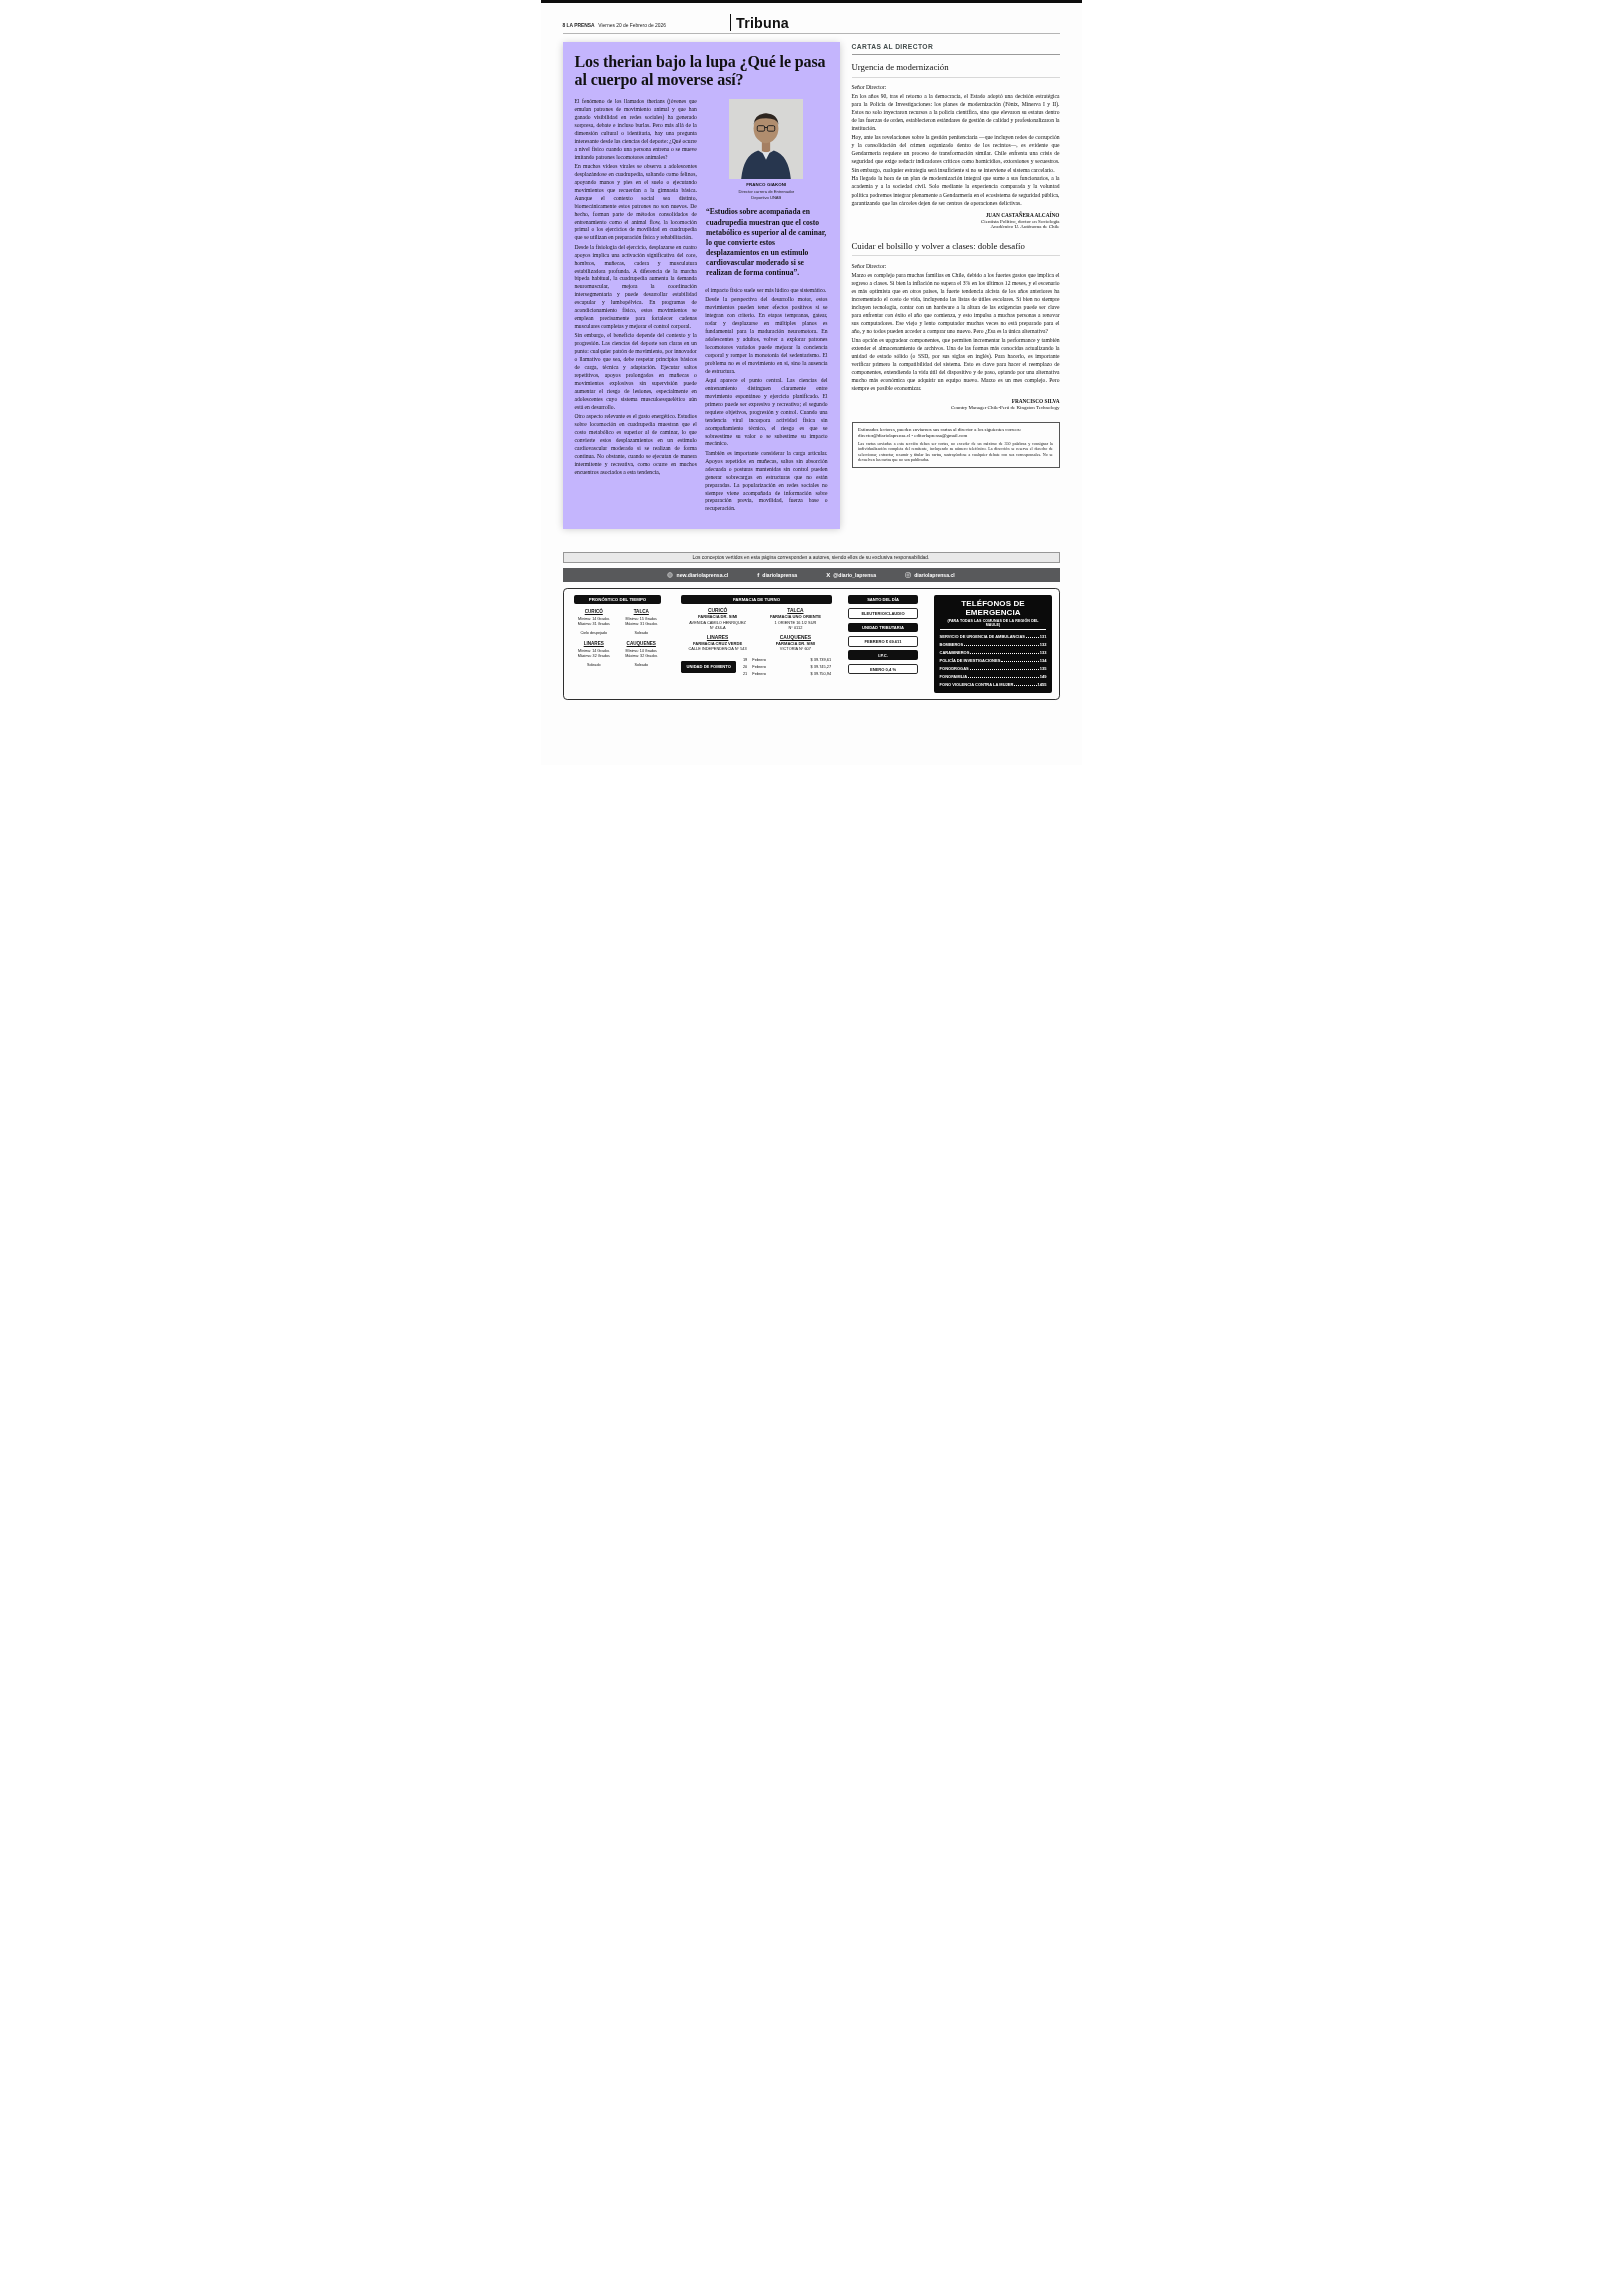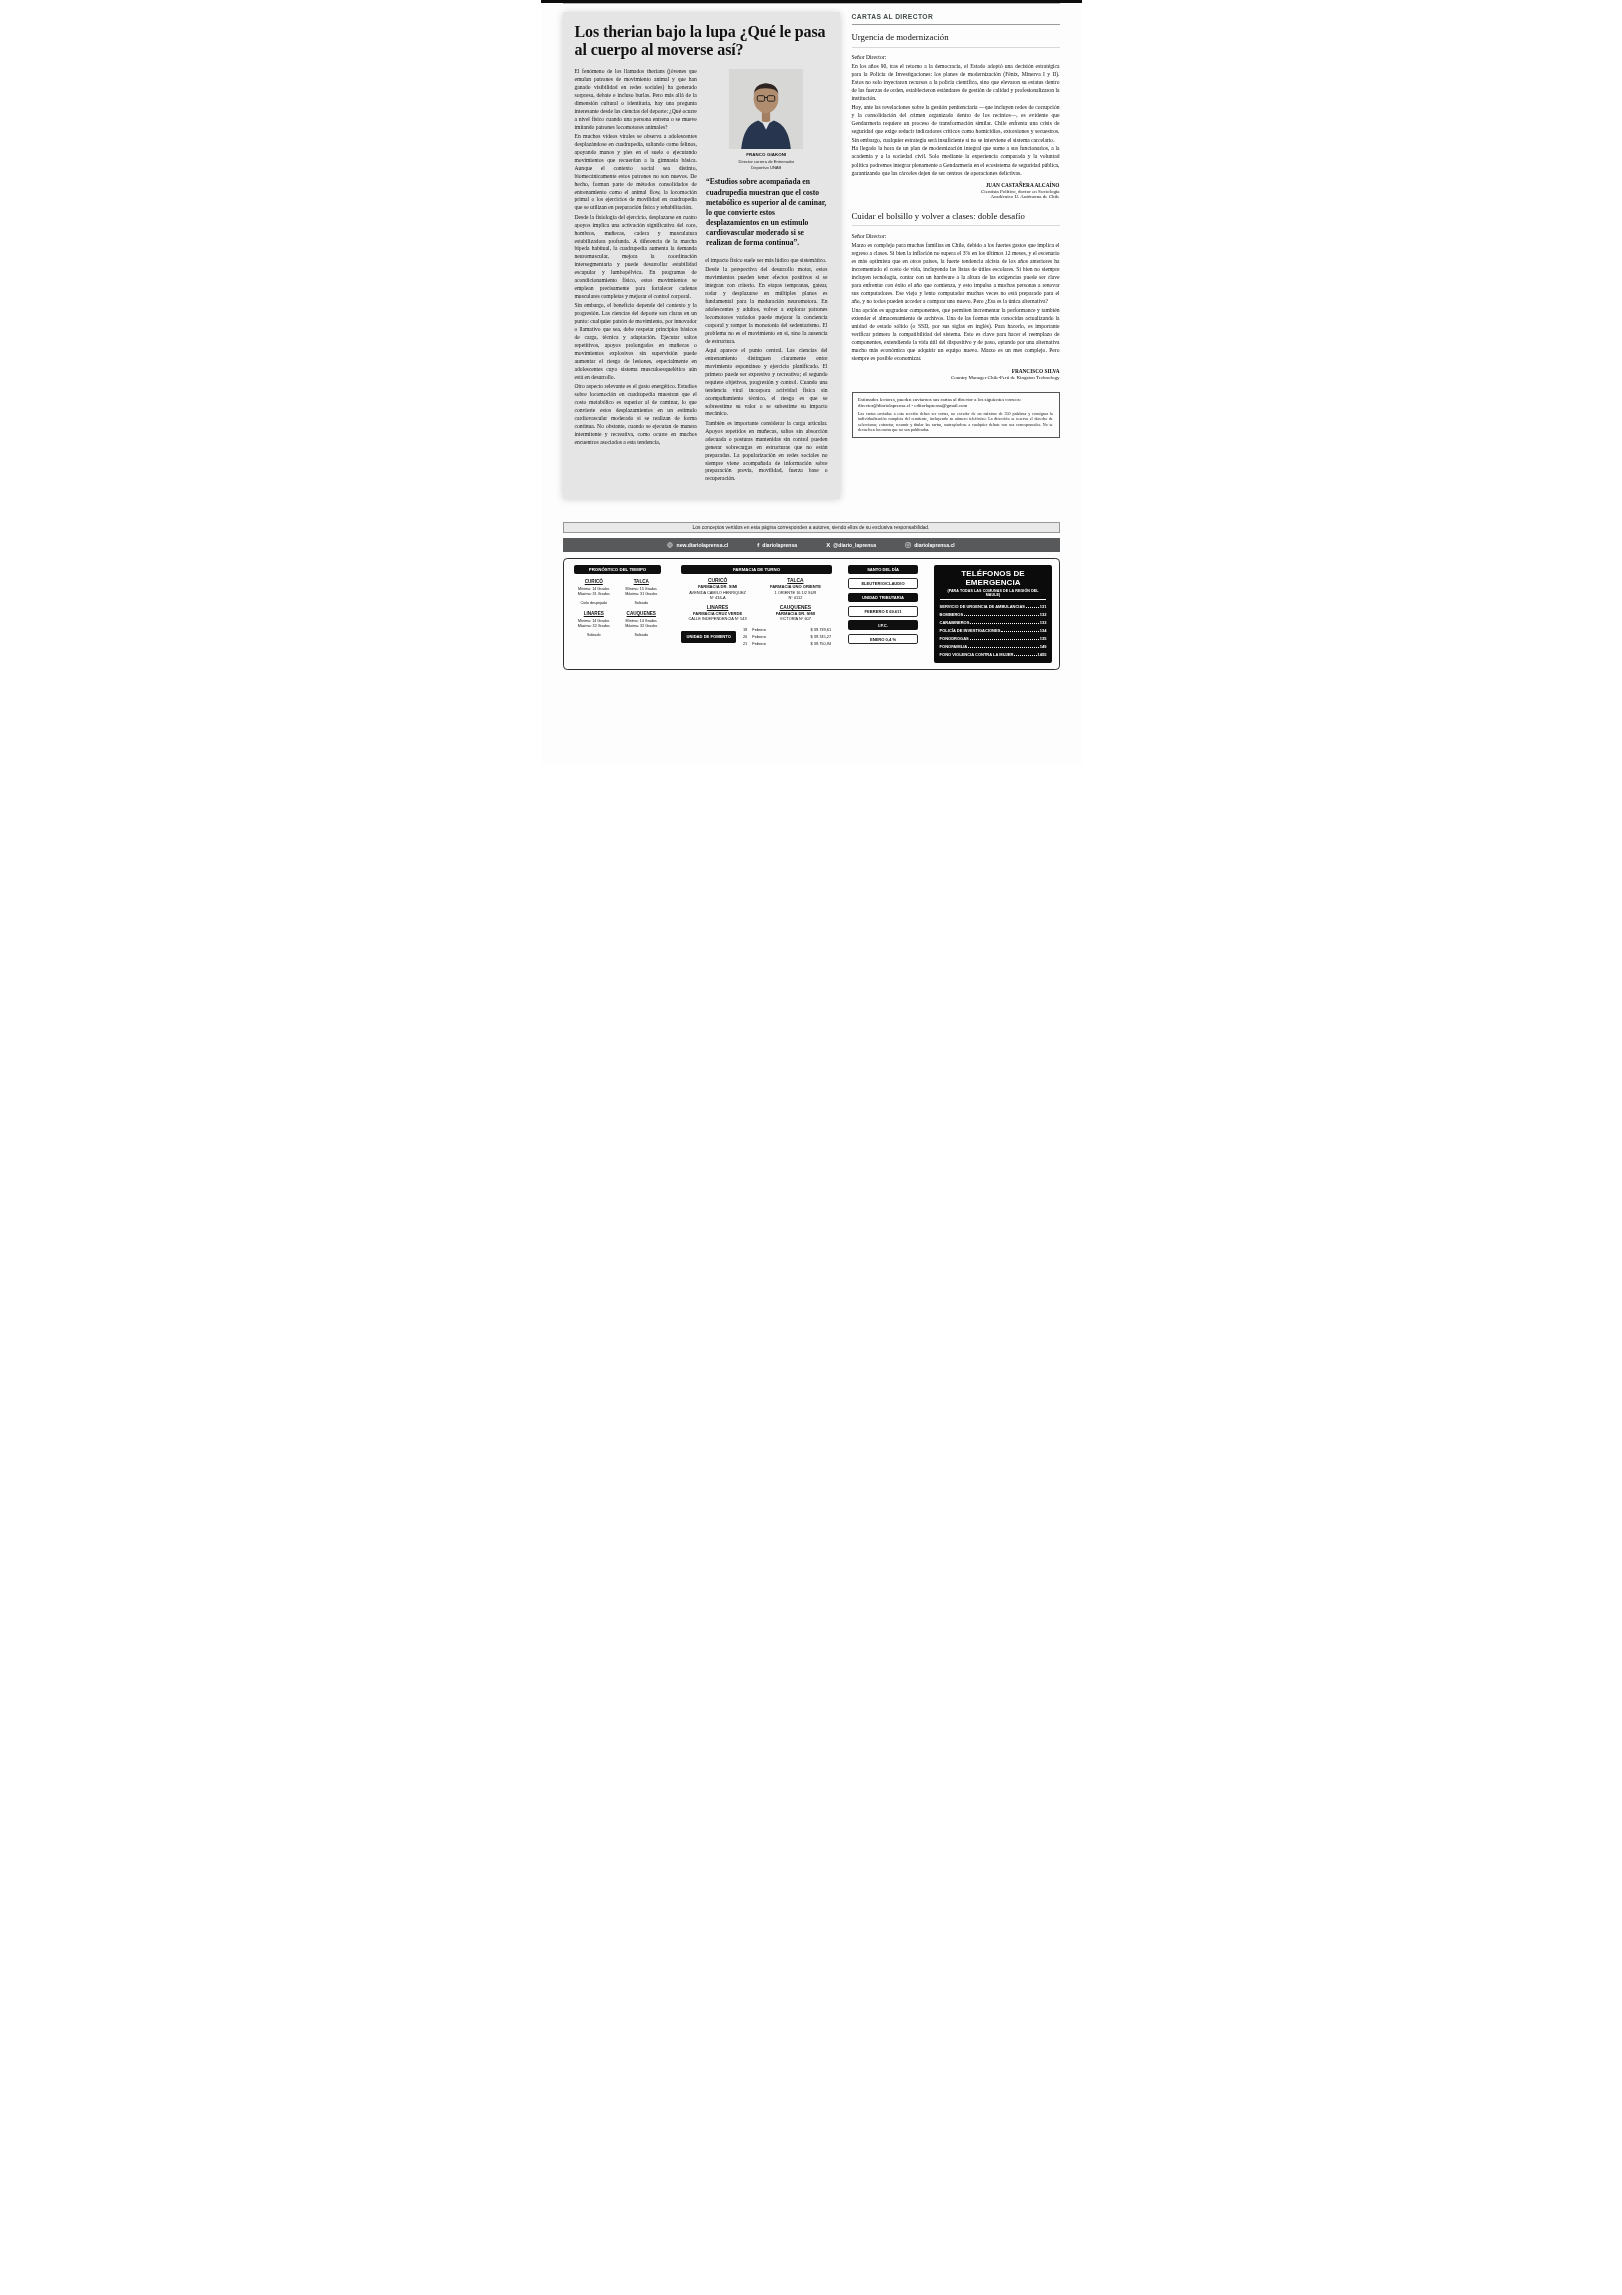--- a/index.html
+++ b/index.html
@@ -12,21 +12,21 @@
   .edition-meta { position:absolute; left:22px; bottom:4.6px; font-size:4.9px; color:#222; }
   .ed-bold { font-weight:800; }
   .ed-date { margin-left:2.3px; }
   .section-title-wrap { position:absolute; left:189px; bottom:1.9px; display:flex; align-items:center; gap:5.1px; }
   .vbar { width:1.4px; height:16.7px; background:#111; }
   .section-title { margin:0; font-size:14.3px; font-weight:800; letter-spacing:0.2px; font-family:"Liberation Sans",sans-serif; }
   .header-rule { height:0.5px; background:#b5b5b5; margin:0 22px; }
 
   
   .main-row { margin:8.3px 22px 0; display:flex; gap:12px; align-items:flex-start; min-height:500px; }
-  .article-card { width:277px; background:#e5e5e5; box-shadow:0 0.9px 7.4px rgba(0,0,0,.20); padding:11px 12px 14px; }
+  .article-card { width:277px; background:#c4b5fd; box-shadow:0 0.9px 7.4px rgba(0,0,0,.20); padding:11px 12px 14px; }
   .headline { font-family:"Liberation Serif",serif; font-weight:700; font-size:16px; line-height:1.13; margin:0 0 9.3px; letter-spacing:-0.1px; }
   .article-cols { display:flex; gap:8.3px; }
   .acol { flex:1; font-family:"Liberation Serif",serif; font-size:5.6px; line-height:1.42; text-align:justify; }
   .acol p { margin:0 0 1.4px; }
   .photo-block { width:74px; margin:0 auto 6.5px; text-align:center; }
   .photo { width:74px; height:80px; background:#d7d7d5; overflow:hidden; }
   .photo-name { font-family:"Liberation Sans",sans-serif; font-weight:700; font-size:4.4px; margin-top:3.2px; letter-spacing:0.1px; }
   .photo-role { font-family:"Liberation Sans",sans-serif; font-size:4.1px; margin-top:0.9px; color:#222; }
   .pull-quote { font-family:"Liberation Serif",serif; font-weight:700; font-size:7.6px; line-height:1.34; margin:6.5px 0.9px 8.3px; text-align:left; }
 
@@ -84,20 +84,30 @@
   .em-sub { font-weight:700; font-size:3.6px; text-align:center; padding-bottom:1.9px; border-bottom:0.5px solid #fff; margin-bottom:2.8px; letter-spacing:0.1px; }
   .em-row { display:flex; align-items:baseline; font-weight:700; font-size:4px; line-height:2.0; }
   .em-dots { flex:1; border-bottom:0.7px dotted #fff; margin:0 0.9px 1.4px; min-width:4.6px; }
 </style>
 </head>
 <body>
 
 <div class="page">
   <div class="topbar"></div>
 
+  <header class="masthead">
+    <div class="edition-meta">
+      <span class="ed-bold">8 LA PRENSA</span>
+      <span class="ed-date">Viernes 20 de Febrero de 2026</span>
+    </div>
+    <div class="section-title-wrap">
+      <span class="vbar"></span>
+      <h1 class="section-title">Tribuna</h1>
+    </div>
+  </header>
   <div class="header-rule"></div>
 
   <main class="main-row">
 
     <article class="article-card">
       <h2 class="headline">Los therian bajo la lupa ¿Qué le pasa al cuerpo al moverse así?</h2>
       <div class="article-cols">
         <div class="acol">
           <p>El fenómeno de los llamados therians (jóvenes que emulan patrones de movimiento animal y que han ganado visibilidad en redes sociales) ha generado sorpresa, debate e incluso burlas. Pero más allá de la dimensión cultural o identitaria, hay una pregunta interesante desde las ciencias del deporte: ¿Qué ocurre a nivel físico cuando una persona entrena o se mueve imitando patrones locomotores animales?</p>
           <p>En muchos videos virales se observa a adolescentes desplazándose en cuadrupedia, saltando como felinos, apoyando manos y pies en el suelo o ejecutando movimientos que recuerdan a la gimnasia básica. Aunque el contexto social sea distinto, biomecánicamente estos patrones no son nuevos. De hecho, forman parte de métodos consolidados de entrenamiento como el animal flow, la locomoción primal o los ejercicios de movilidad en cuadrupedia que se utilizan en preparación física y rehabilitación.</p>

